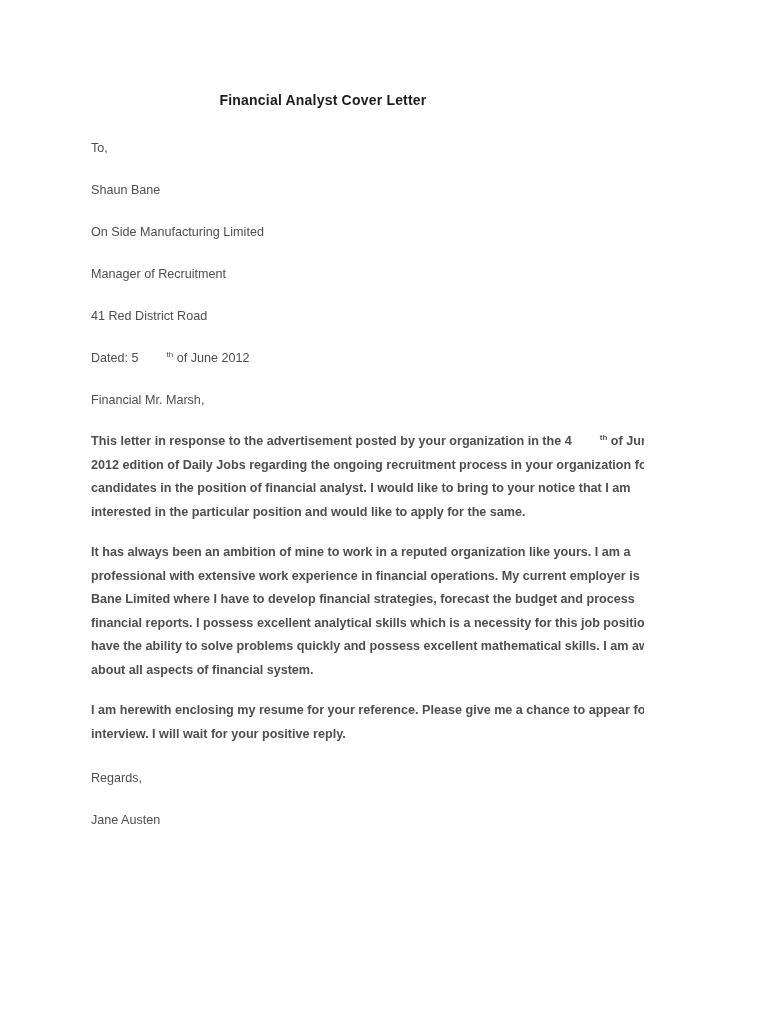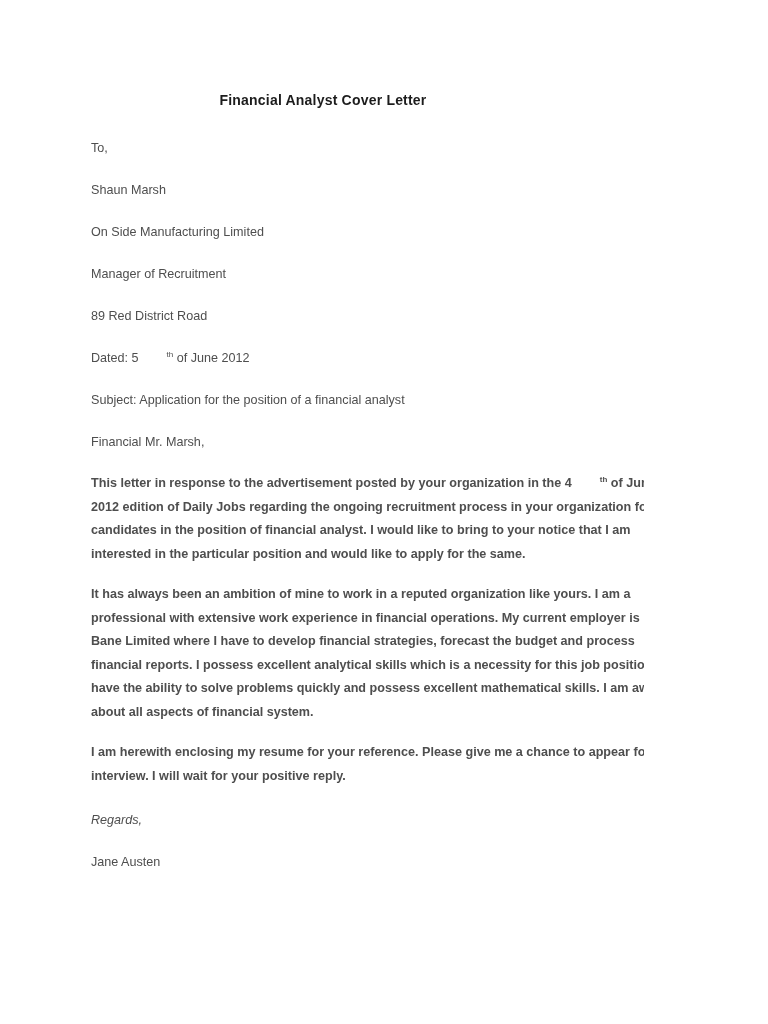--- a/index.html
+++ b/index.html
@@ -33,21 +33,20 @@
   .line {
     margin: 23px 0 0 0;
     font-size: 12.6px;
     line-height: 19px;
     color: var(--body-color, #4e4e4e);
   }
   .line.first-after-title {
     margin-top: 30px;
   }
   .line.after-para {
-    font-style: italic;
   }
   .para {
     margin: 0;
     margin-top: 20px;
     width: 588px;
     font-size: 12.6px;
     line-height: 23.5px;
     color: var(--body-color, #4e4e4e);
     text-align: left;
     font-weight: bold;
@@ -65,32 +64,31 @@
 </style>
 </head>
 <body>
 
 <div class="page">
 
   <h1 class="doc-title">Financial Analyst Cover Letter</h1>
 
   <p class="line first-after-title">To,</p>
 
-  <p class="line">Shaun Marsh</p>
+  <p class="line">Shaun Bane</p>
 
   <p class="line">On Side Manufacturing Limited</p>
 
   <p class="line">Manager of Recruitment</p>
 
-  <p class="line">89 Red District Road</p>
+  <p class="line">41 Red District Road</p>
 
 
   <p class="line"><span>Dated: 5</span><sup class="ord">th</sup><span> of June 2012</span></p>
 
-  <p class="line">Subject: Application for the position of a financial analyst</p>
 
   <p class="line">Financial Mr. Marsh,</p>
 
   <p class="para"><span>This letter in response to the advertisement posted by your organization in the 4</span><sup class="ord">th</sup><span> of June 2012 edition of Daily Jobs regarding the ongoing recruitment process in your organization for candidates in the position of financial analyst. I would like to bring to your notice that I am interested in the particular position and would like to apply for the same.</span></p>
 
   <p class="para"><span>It has always been an ambition of mine to work in a reputed organization like yours. I am a professional with extensive work experience in financial operations. My current employer is Mac Bane Limited where I have to develop financial strategies, forecast the budget and process financial reports. I possess excellent analytical skills which is a necessity for this job position. I have the ability to solve problems quickly and possess excellent mathematical skills. I am aware about all aspects of financial system.</span><sup class="ord"></sup><span></span></p>
 
   <p class="para"><span>I am herewith enclosing my resume for your reference. Please give me a chance to appear for an interview. I will wait for your positive reply.</span><sup class="ord"></sup><span></span></p>
 
   <p class="line after-para">Regards,</p>

